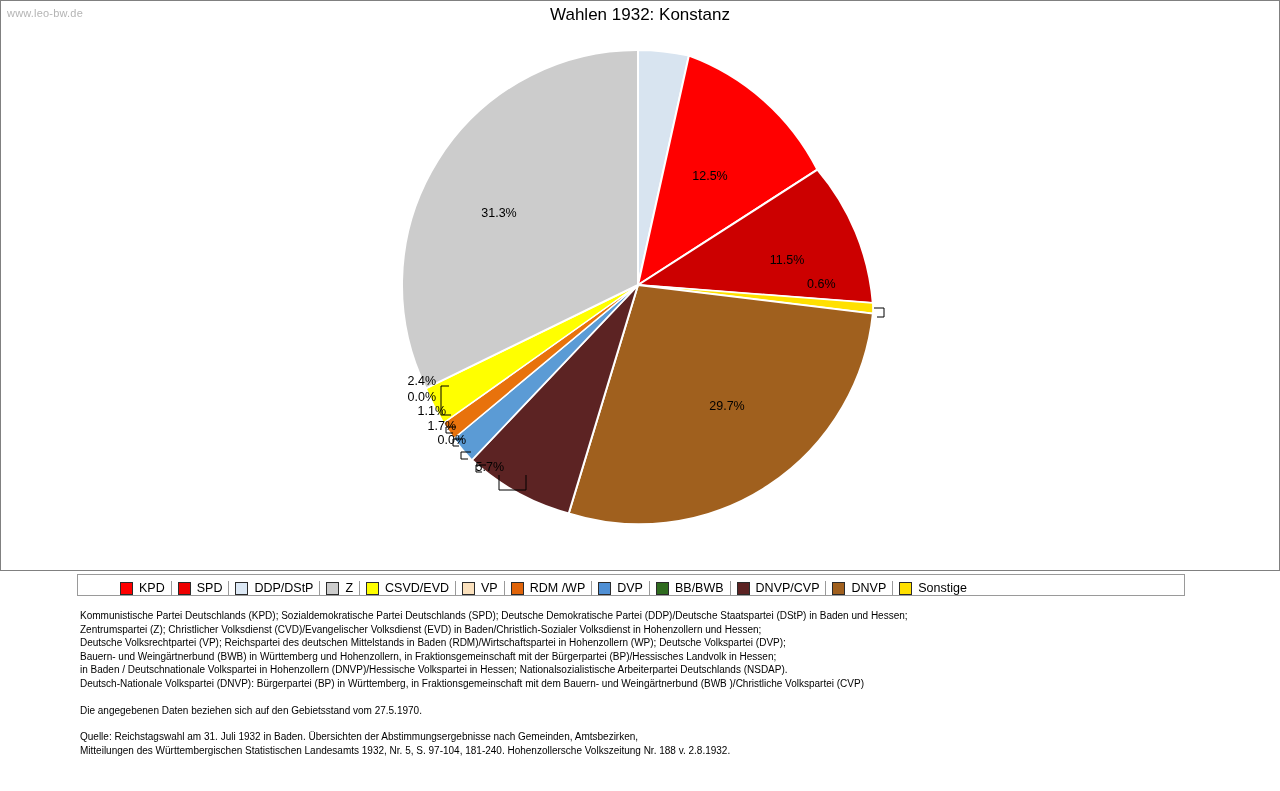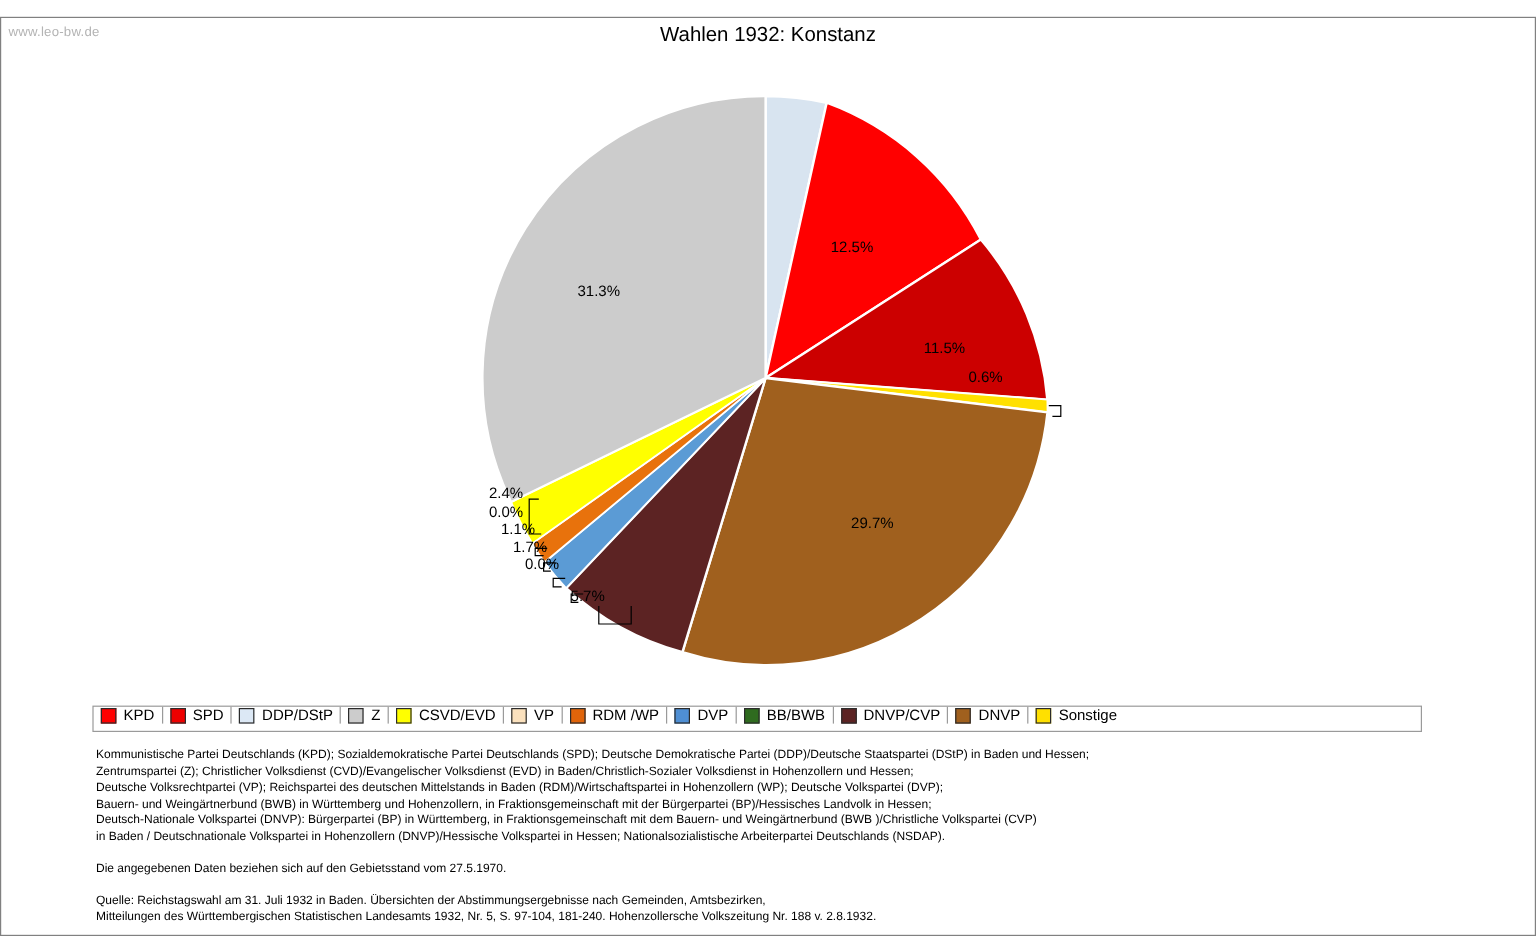--- a/index.html
+++ b/index.html
@@ -10,25 +10,24 @@
   body {
     width: 1280px;
     height: 791px;
     font-family: "Liberation Sans", sans-serif;
     color: #000000;
     overflow: hidden;
   }
   #page {
     position: relative;
     width: 1280px;
-    height: 766px;
+    height: 571px;
     box-sizing: border-box;
     border: 1px solid #808080;
     background: #ffffff;
-    margin-top: 14px;
   }
   #watermark {
     position: absolute;
     left: 6px;
     top: 6px;
     font-size: 11px;
     color: #b4b4b4;
     letter-spacing: 0.2px;
   }
   #chart-title {
@@ -36,21 +35,21 @@
     left: 0;
     top: 4px;
     width: 1278px;
     text-align: center;
     font-size: 17px;
     color: #000000;
   }
   #pie-area {
     position: absolute;
     left: 0;
-    top: 50px;
+    top: 34px;
     width: 1278px;
     height: 520px;
   }
   #pie-svg {
     position: absolute;
     left: 0;
     top: 0;
   }
   .slice-label {
     font-size: 12.5px;
@@ -64,22 +63,23 @@
   }
   #legend {
     position: absolute;
     left: 76px;
     top: 573px;
     width: 1108px;
     height: 22px;
     border: 1px solid #9a9a9a;
     background: #ffffff;
     display: flex;
-    align-items: flex-start;
+    align-items: flex-end;
     box-sizing: border-box;
+    padding-left: 36px;
   }
   .legend-item {
     display: flex;
     align-items: center;
     padding: 0 6px;
     border-right: 1px solid #9a9a9a;
     box-sizing: border-box;
     white-space: nowrap;
   }
   .legend-item:last-child {
@@ -222,22 +222,22 @@
       <span class="legend-label">Sonstige</span>
     </div>
   </div>
 
   <div id="notes">
     <div class="note-block">
       <div class="note-line">Kommunistische Partei Deutschlands (KPD); Sozialdemokratische Partei Deutschlands (SPD); Deutsche Demokratische Partei (DDP)/Deutsche Staatspartei (DStP) in Baden und Hessen;</div>
       <div class="note-line">Zentrumspartei (Z); Christlicher Volksdienst (CVD)/Evangelischer Volksdienst (EVD) in Baden/Christlich-Sozialer Volksdienst in Hohenzollern und Hessen;</div>
       <div class="note-line">Deutsche Volksrechtpartei (VP); Reichspartei des deutschen Mittelstands in Baden (RDM)/Wirtschaftspartei in Hohenzollern (WP); Deutsche Volkspartei (DVP);</div>
       <div class="note-line">Bauern- und Weingärtnerbund (BWB) in Württemberg und Hohenzollern, in Fraktionsgemeinschaft mit der Bürgerpartei (BP)/Hessisches Landvolk in Hessen;</div>
+      <div class="note-line">in Baden / Deutschnationale Volkspartei in Hohenzollern (DNVP)/Hessische Volkspartei in Hessen; Nationalsozialistische Arbeiterpartei Deutschlands (NSDAP).</div>
       <div class="note-line">Deutsch-Nationale Volkspartei (DNVP): Bürgerpartei (BP) in Württemberg, in Fraktionsgemeinschaft mit dem Bauern- und Weingärtnerbund (BWB )/Christliche Volkspartei (CVP)</div>
-      <div class="note-line">in Baden / Deutschnationale Volkspartei in Hohenzollern (DNVP)/Hessische Volkspartei in Hessen; Nationalsozialistische Arbeiterpartei Deutschlands (NSDAP).</div>
     </div>
     <div class="note-block">
       <div class="note-line">Die angegebenen Daten beziehen sich auf den Gebietsstand vom 27.5.1970.</div>
     </div>
     <div class="note-block">
       <div class="note-line">Quelle: Reichstagswahl am 31. Juli 1932 in Baden. Übersichten der Abstimmungsergebnisse nach Gemeinden, Amtsbezirken,</div>
       <div class="note-line">Mitteilungen des Württembergischen Statistischen Landesamts 1932, Nr. 5, S. 97-104, 181-240. Hohenzollersche Volkszeitung Nr. 188 v. 2.8.1932.</div>
     </div>
   </div>
 

